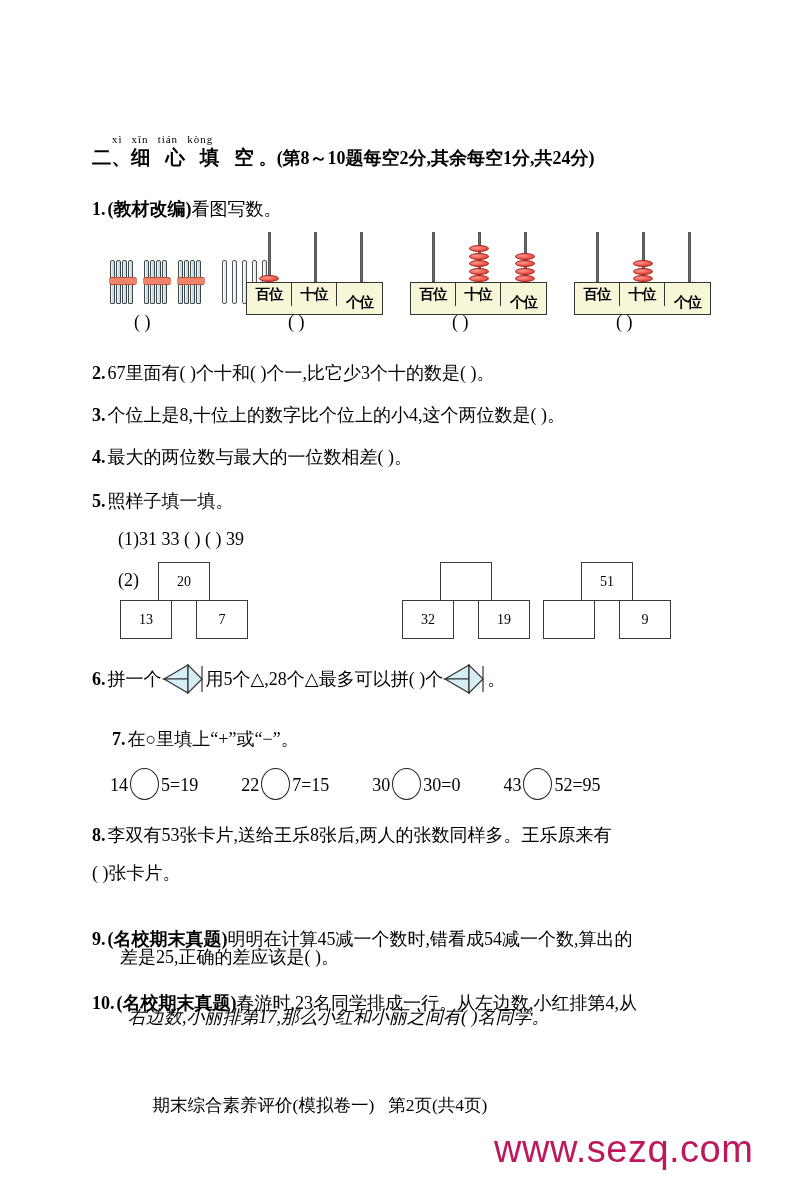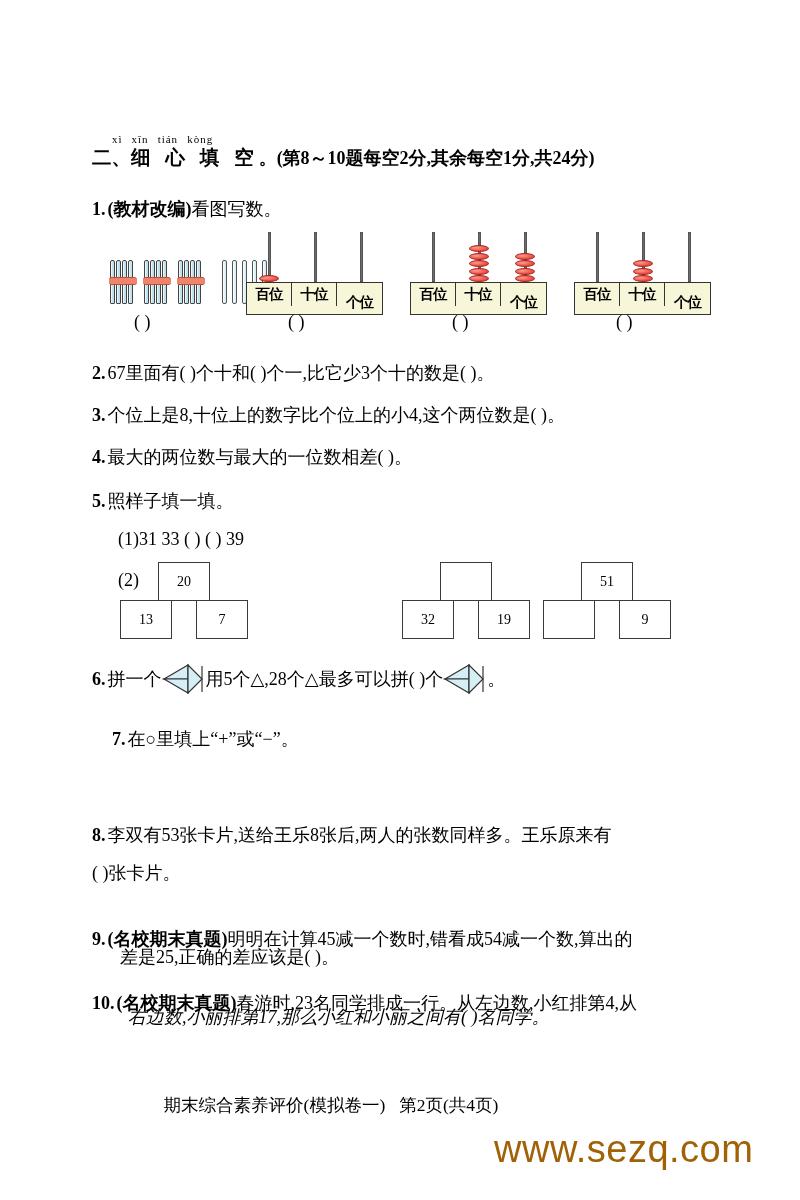--- a/index.html
+++ b/index.html
@@ -203,36 +203,36 @@
     border: 1.6px solid #222;
     border-radius: 50%;
     vertical-align: -9px;
     margin: 0 2px;
     box-sizing: border-box;
   }
 
   
   .footer {
     position: absolute;
-    left: 11px;
+    left: 0;
     top: 1093px;
     width: 640px;
     text-align: center;
     font-size: 17.5px;
     white-space: nowrap;
   }
   .footer .fsp { display: inline-block; width: 14px; }
 
   .watermark {
     position: absolute;
     left: 494px;
     top: 1128px;
     font-family: "Liberation Sans", sans-serif;
     font-size: 38px;
-    color: #a16207;
+    color: #be185d;
     letter-spacing: 0.5px;
     white-space: nowrap;
   }
 </style>
 </head>
 <body>
 
 <div class="page">
 
   <div class="pinyin-row">
@@ -411,20 +411,29 @@
       <polygon points="2,15 26,29 26,15" fill="#d6eef5" stroke="#333" stroke-width="1.2"></polygon>
       <polygon points="26,1 26,29 40,15" fill="#d6eef5" stroke="#333" stroke-width="1.2"></polygon>
       <line x1="40" y1="2" x2="40" y2="28" stroke="#333" stroke-width="1.2"></line>
     </svg></span><span>。</span>
   </div>
 
   <div class="q" style="left:92px; top:726px;margin-left:20px;">
     <b class="qnum">7.</b><span>在○里填上“+”或“−”。</span>
   </div>
 
+  <div class="q" style="left:110px; top:768px;">
+    <span>14</span><span class="circ"></span><span>5=19</span>
+    <span style="display:inline-block;width:34px"></span>
+    <span>22</span><span class="circ"></span><span>7=15</span>
+    <span style="display:inline-block;width:34px"></span>
+    <span>30</span><span class="circ"></span><span>30=0</span>
+    <span style="display:inline-block;width:34px"></span>
+    <span>43</span><span class="circ"></span><span>52=95</span>
+  </div>
 
   <div class="q" style="left:92px; top:822px;">
     <b class="qnum">8.</b><span>李双有53张卡片,送给王乐8张后,两人的张数同样多。王乐原来有</span>
   </div>
   <div class="q" style="left:92px; top:860px;">
     <span>(        )张卡片。</span>
   </div>
 
   <div class="q" style="left:92px; top:906px;margin-top:20px;">
     <b class="qnum">9.</b><b>(名校期末真题)</b><span>明明在计算45减一个数时,错看成54减一个数,算出的</span>

